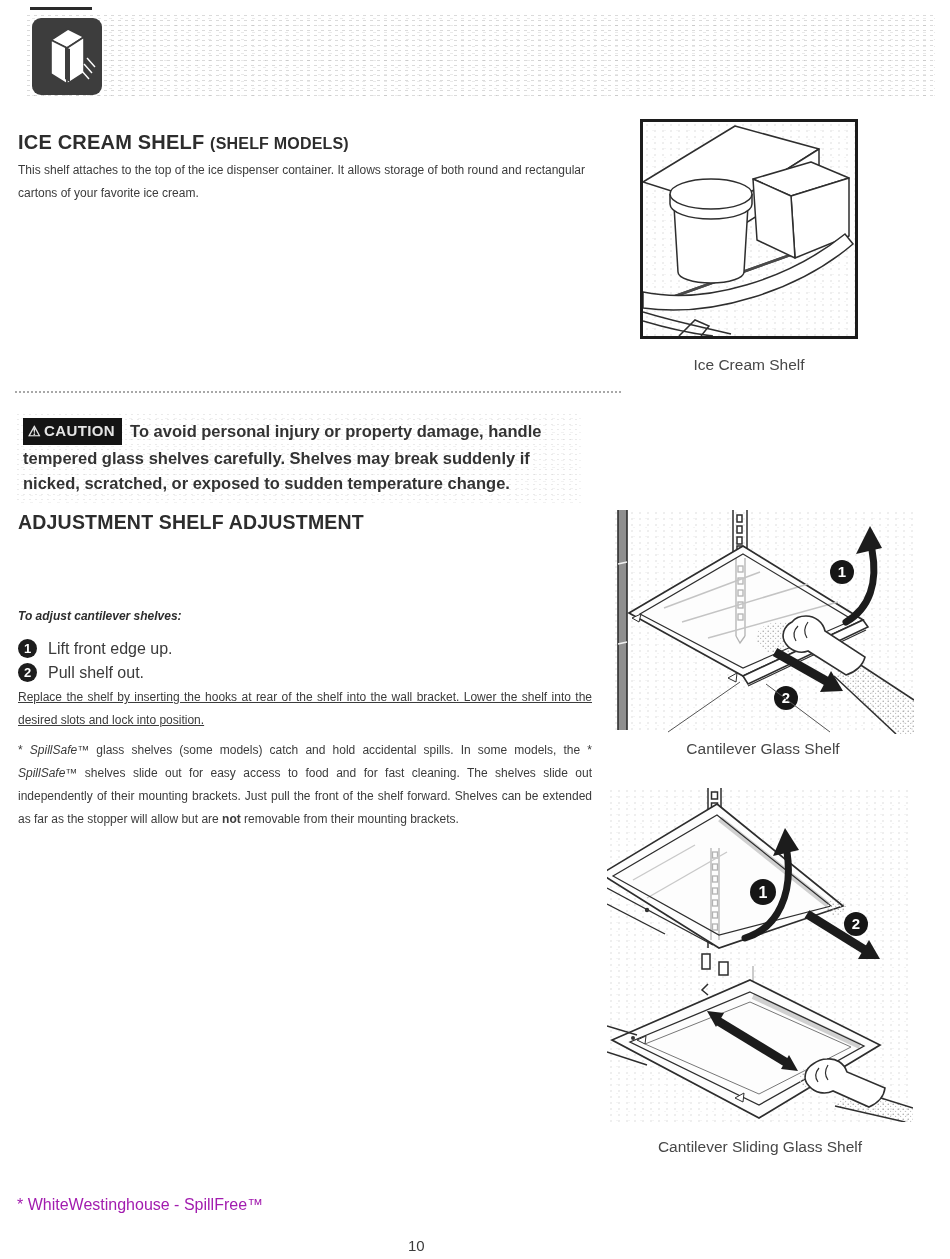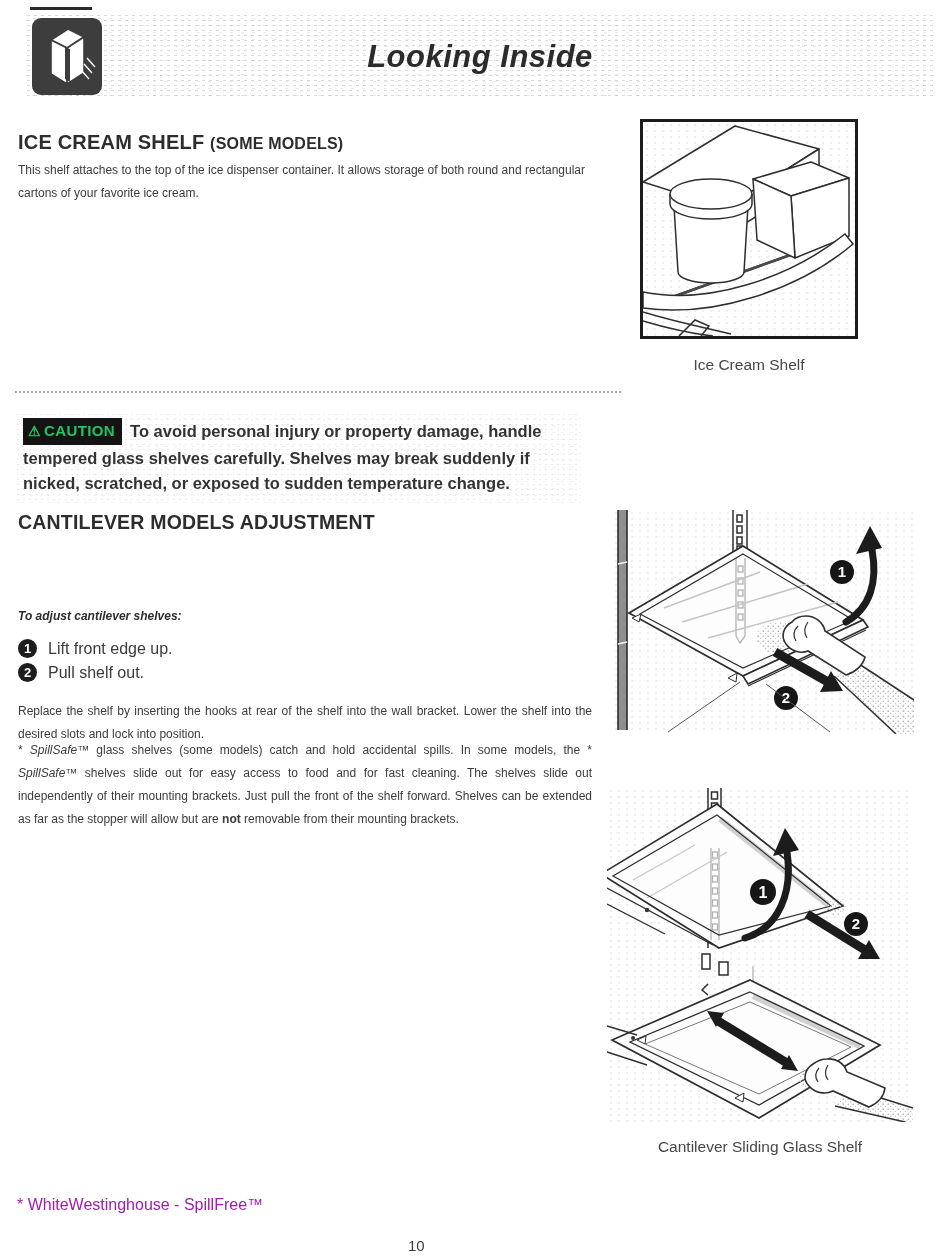--- a/index.html
+++ b/index.html
@@ -39,37 +39,37 @@
     font-size:31px; font-weight:bold; font-style:italic; letter-spacing:.5px; color:#2b2b2b; }
 
   .h2{ position:absolute; left:18px; font-size:20px; font-weight:bold; color:#2d2d2d; letter-spacing:.2px; white-space:nowrap; }
   .h2 .note{ font-size:16px; }
   #heading-ice{ top:131px; }
   #heading-cantilever{ top:511px; font-size:19.5px; }
 
   .para{ position:absolute; left:18px; width:574px; font-size:12px; line-height:23px; color:#3b3b3b; }
   #para-ice{ top:159px; }
   #para-intro{ top:538px; text-align:justify; line-height:22.5px; }
-  #para-replace{ top:700px; text-align:justify; }
+  #para-replace{ top:686px; text-align:justify;text-decoration:underline; }
   #para-spillsafe{ top:739px; text-align:justify; }
   .it{ font-style:italic; }
   .b{ font-weight:bold; }
 
   .subhead{ position:absolute; left:18px; top:609px; font-size:12px; font-weight:bold; font-style:italic; color:#2d2d2d; }
 
   .step{ position:absolute; left:18px; display:flex; align-items:center; gap:11px; font-size:16px; }
   #step-1{ top:639px; } #step-2{ top:663px; }
   .step-badge{ flex:0 0 auto; width:19px; height:19px; border-radius:50%; background:#1d1d1d; color:#fff;
     font-size:13px; font-weight:bold; text-align:center; line-height:19px; }
 
   .divider{ position:absolute; left:15px; top:391px; width:606px; border-top:2px dotted #a8a8a8; }
 
   .caution{ position:absolute; left:15px; top:412px; width:566px; padding:7px 8px 8px 8px;
     font-weight:bold; font-size:16.5px; line-height:25px; color:#333; }
-  .caution-badge{ display:inline-block; background:#141414; color:#22c55e; font-size:15px;
+  .caution-badge{ display:inline-block; background:#141414; color:#e5e5e5; font-size:15px;
     padding:0 7px 1px 5px; margin-right:8px; letter-spacing:.4px; transform:translateY(-1px); }
   .warn-glyph{ font-size:14px; margin-right:3px; }
 
   .fig{ position:absolute; }
   #fig-ice{ left:640px; top:119px; width:218px; height:220px; border:3px solid #1c1c1c; }
   #fig-glass{ left:612px; top:510px; width:302px; height:224px; }
   #fig-sliding{ left:607px; top:788px; width:306px; height:334px; }
   .fig svg{ display:block; width:100%; height:100%; }
 
   .fig-caption{ position:absolute; font-size:15.5px; color:#474747; text-align:center; }
@@ -96,26 +96,25 @@
           <polygon points="35,30 52,19 52,55 35,66"></polygon>
         </g>
         <polygon points="33,29 38,31 38,64 33,61" fill="#3d3d3d"></polygon>
         <g stroke="#ffffff" stroke-width="1.4">
           <line x1="55" y1="40" x2="63" y2="49"></line>
           <line x1="52" y1="46" x2="60" y2="55"></line>
           <line x1="49" y1="52" x2="57" y2="61"></line>
         </g>
       </svg>
     </div>
-    <h1 class="header-title">Looking Inside</h1>
   </div>
 
   <div class="h2" id="heading-ice">
     <span>ICE CREAM SHELF</span>
-    <span class="note">(SOME MODELS)</span>
+    <span class="note">(SHELF MODELS)</span>
   </div>
   <p class="para" id="para-ice">This shelf attaches to the top of the ice dispenser container. It allows storage of both round and rectangular cartons of your favorite ice cream.</p>
 
   <div class="fig tex-faint" id="fig-ice">
     <svg viewBox="0 0 212 214">
       <g stroke="#2e2e2e" stroke-width="1.5" fill="#ffffff" stroke-linejoin="round">
         <polygon points="0,60 92,4 176,27 82,86"></polygon>
         <polygon points="176,27 176,55 82,114 82,86"></polygon>
       </g>
       <g stroke="#4a4a4a" stroke-width="2.4">
@@ -152,21 +151,21 @@
     </svg>
   </div>
   <div class="fig-caption" id="cap-ice">Ice Cream Shelf</div>
 
   <div class="divider"></div>
 
   <div class="caution tex-light">
     <span class="caution-badge"><span class="warn-glyph">⚠</span><span>CAUTION</span></span><span>To avoid personal injury or property damage, handle tempered glass shelves carefully. Shelves may break suddenly if nicked, scratched, or exposed to sudden temperature change.</span>
   </div>
 
-  <div class="h2" id="heading-cantilever">CANTILEVER MODELS ADJUSTMENT</div>
+  <div class="h2" id="heading-cantilever">ADJUSTMENT SHELF ADJUSTMENT</div>
   <div class="subhead">To adjust cantilever shelves:</div>
 
   <div class="step" id="step-1">
     <span class="step-badge">1</span>
     <span>Lift front edge up.</span>
   </div>
   <div class="step" id="step-2">
     <span class="step-badge">2</span>
     <span>Pull shelf out.</span>
   </div>
@@ -245,20 +244,21 @@
         <path d="M180,112 c-8,4 -12,14 -6,22 c5,7 14,10 22,7 l38,24 c10,-3 17,-10 19,-18 l-40,-26 c-2,-9 -10,-15 -19,-15 c-6,0 -11,2 -14,6 z" fill="#ffffff" stroke="#2f2f2f" stroke-width="1.6"></path>
         <path d="M186,116 q-7,7 -2,15" fill="none" stroke="#2f2f2f" stroke-width="1.2"></path>
         <path d="M196,112 q-6,8 -1,16" fill="none" stroke="#2f2f2f" stroke-width="1.2"></path>
       </g>
       <g stroke="#555555" stroke-width="1">
         <line x1="56" y1="222" x2="128" y2="172"></line>
         <line x1="218" y1="222" x2="154" y2="174"></line>
       </g>
     </svg>
   </div>
+  <div class="fig-caption" id="cap-glass">Cantilever Glass Shelf</div>
 
   <div class="fig tex-faint" id="fig-sliding">
     <svg viewBox="0 0 306 334">
       <defs>
         <pattern id="spk3" width="5" height="5" patternUnits="userSpaceOnUse">
           <circle cx="1.2" cy="1.2" r="0.7" fill="#9a9a9a"></circle>
           <circle cx="3.6" cy="3.4" r="0.6" fill="#bdbdbd"></circle>
         </pattern>
       </defs>
       <g stroke="#2d2d2d" stroke-width="1.5" fill="#ffffff">

